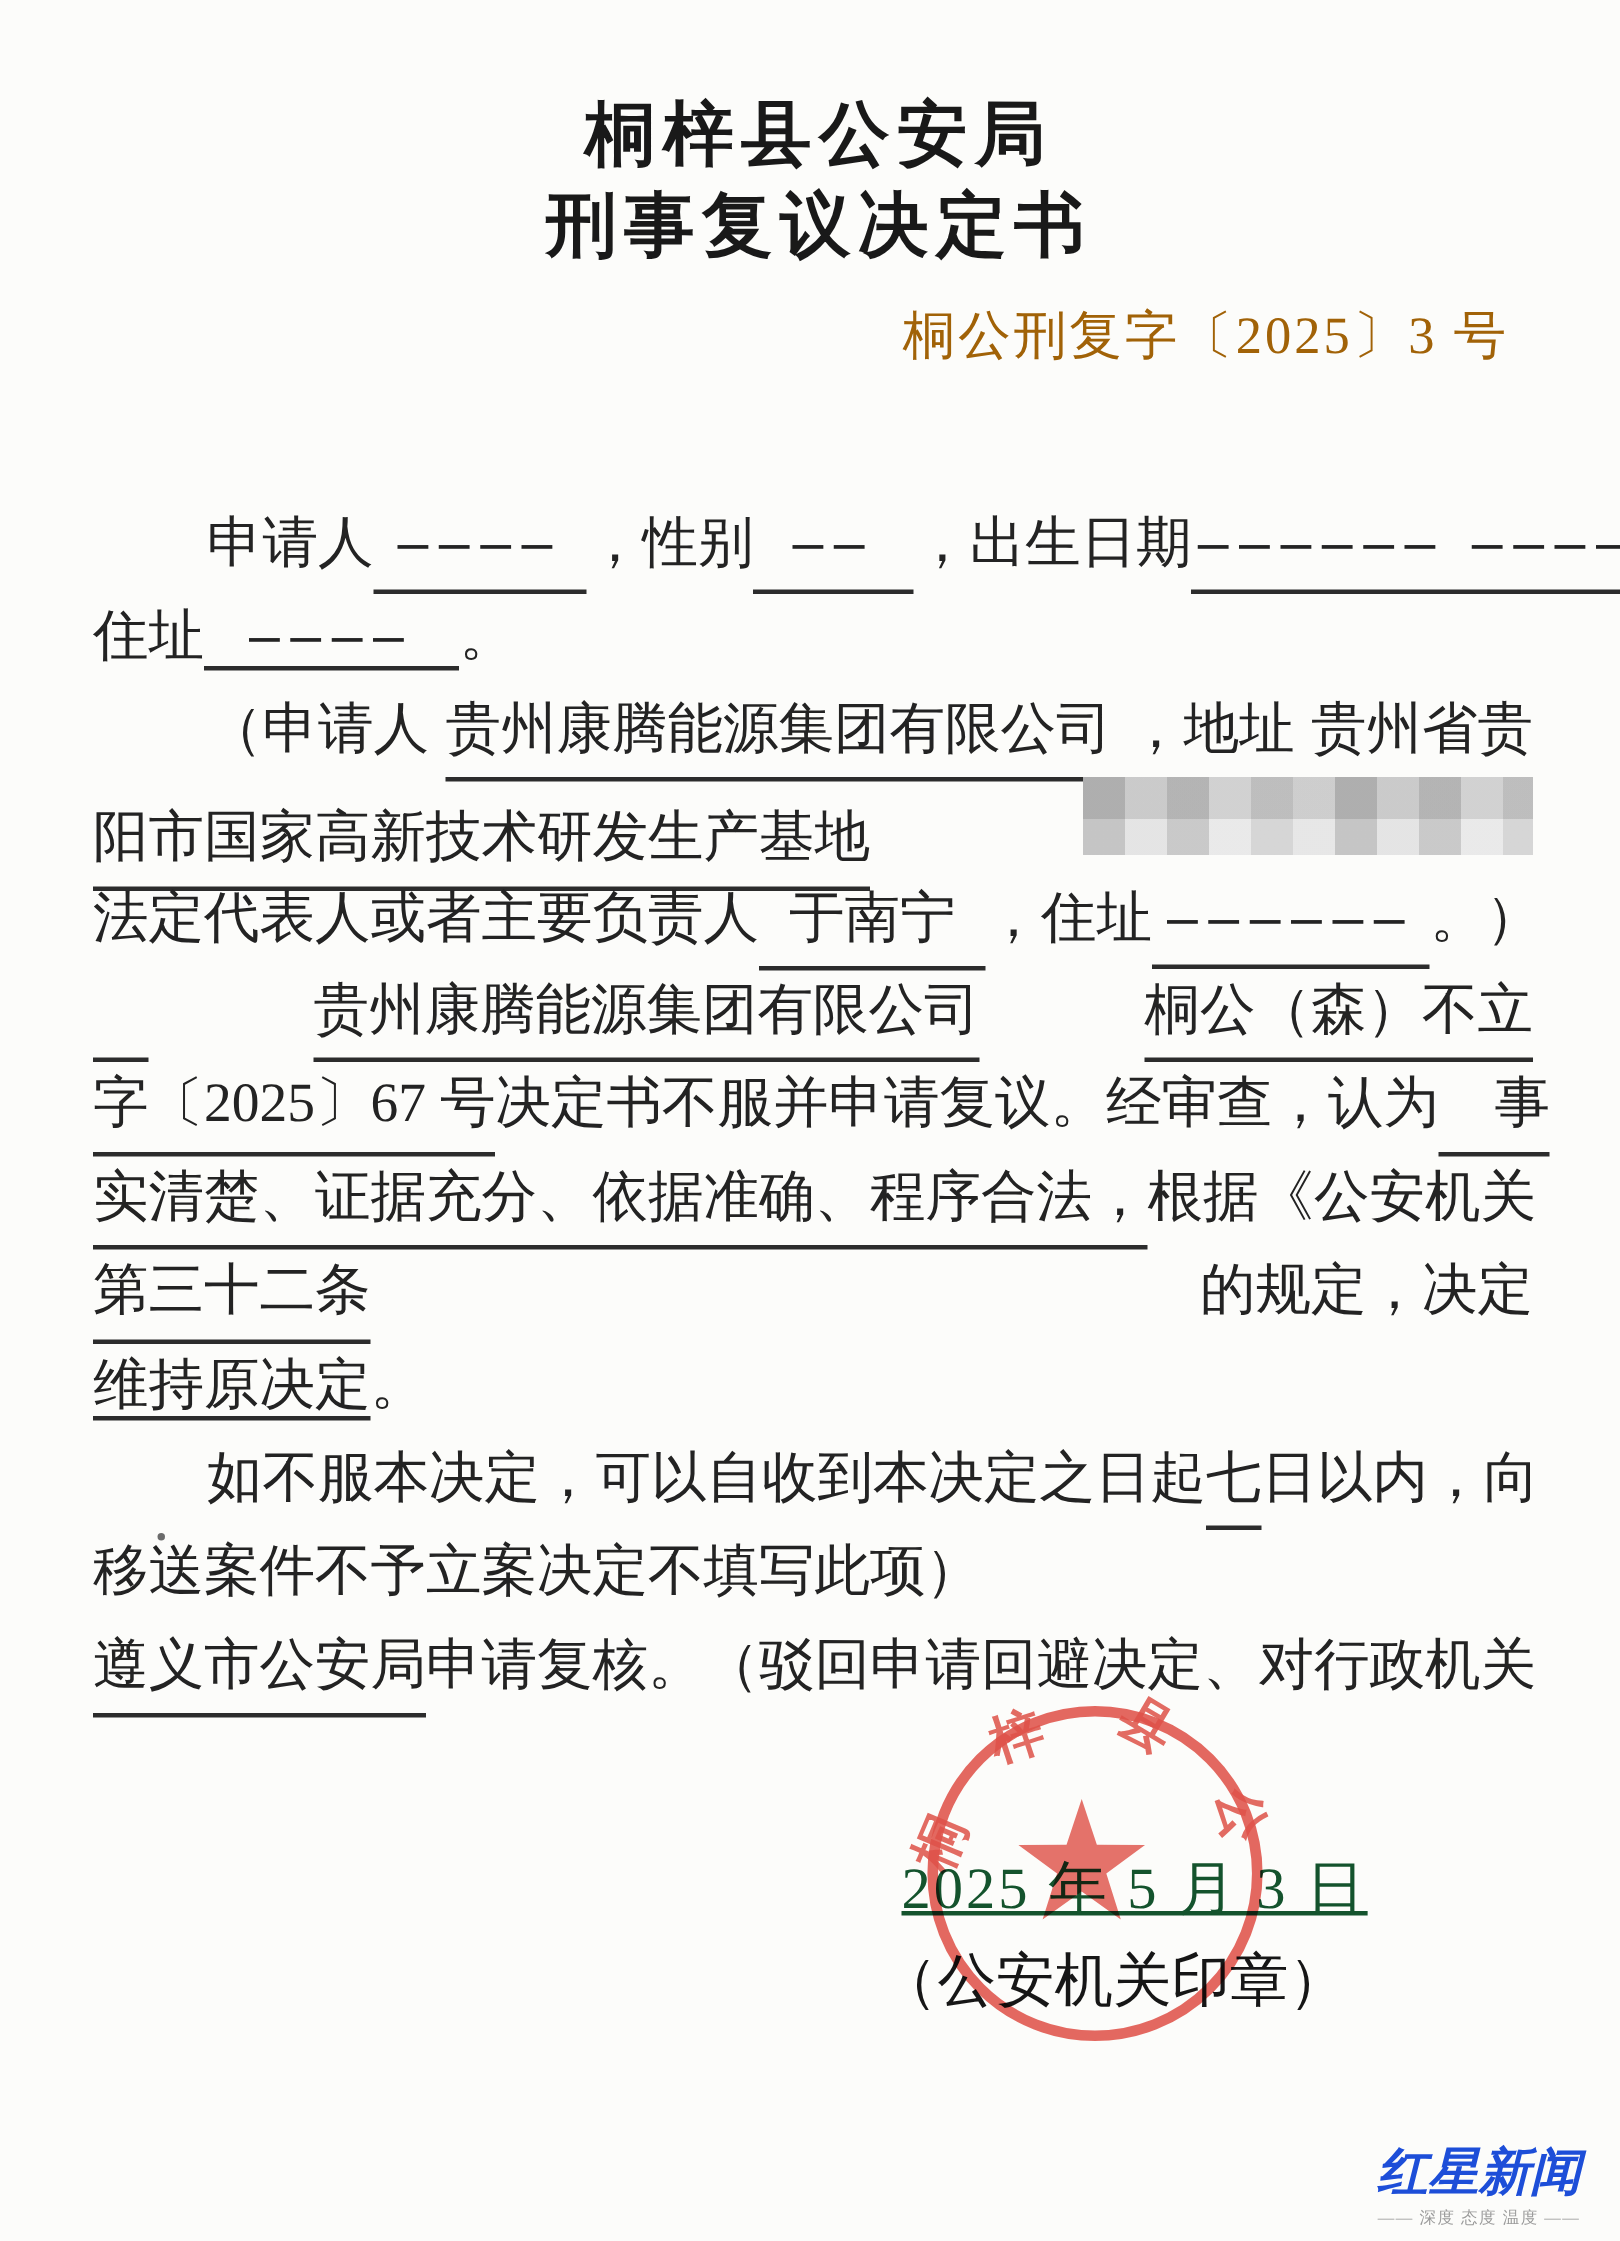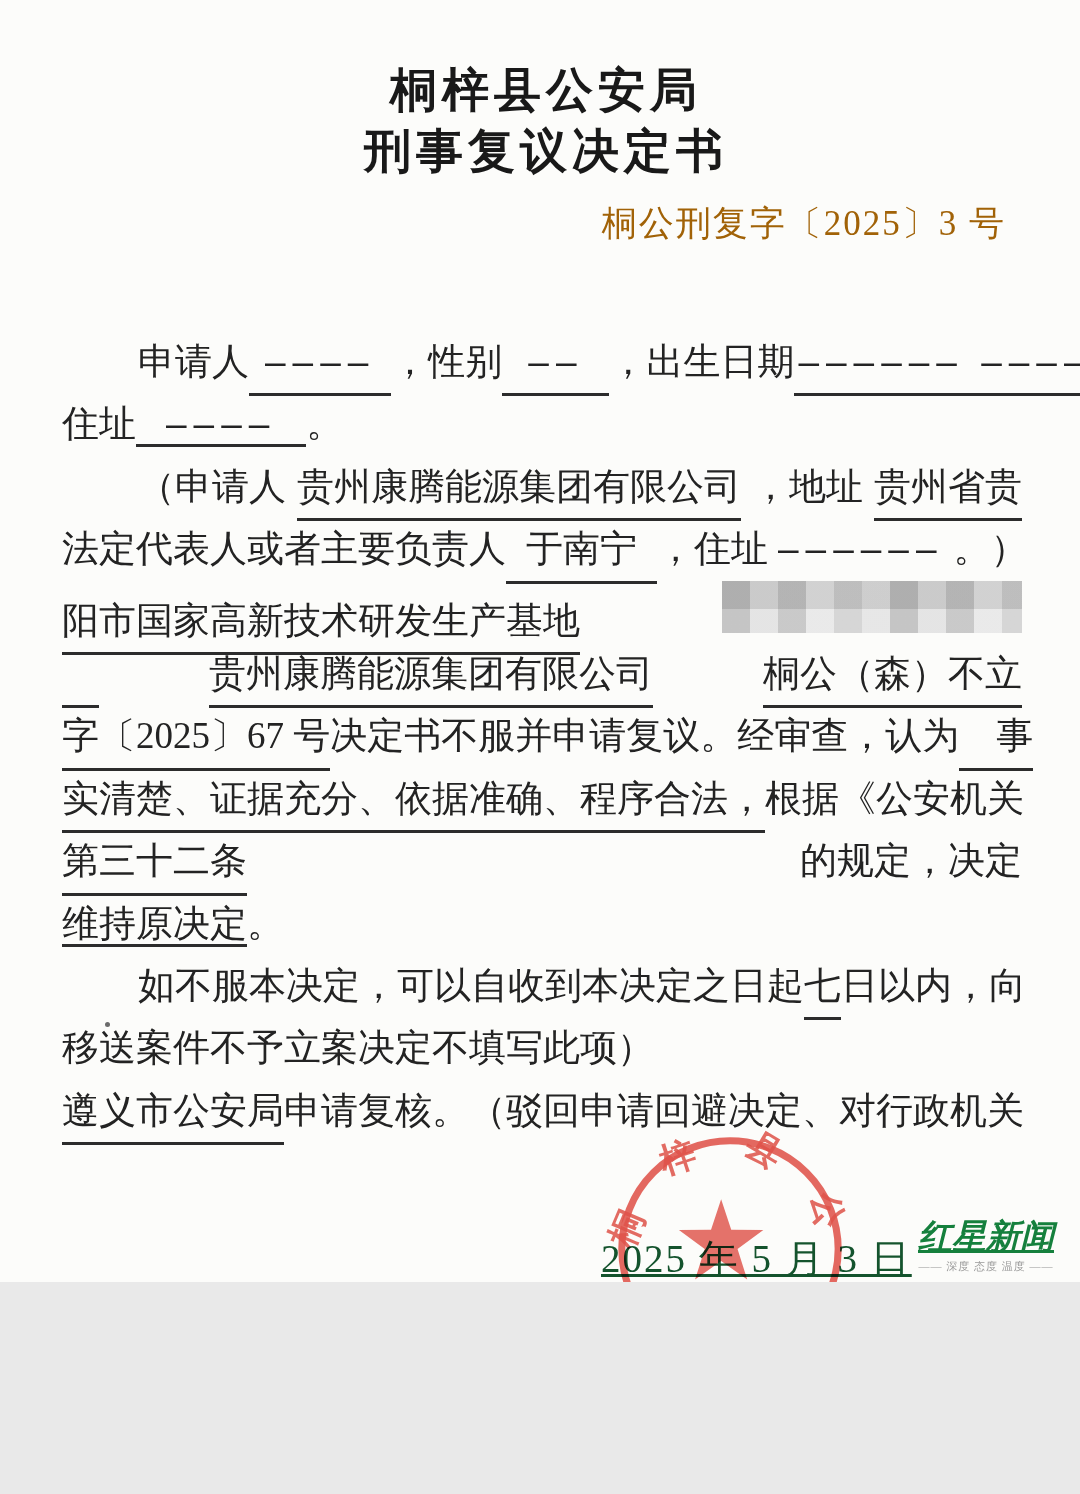--- a/index.html
+++ b/index.html
@@ -1,18 +1,18 @@
 <!DOCTYPE html>
 <html><head>
 <meta charset="utf-8">
 <style>
   html,body{margin:0;padding:0;background:#e9e9e9;}
   .page{
     position:relative;
-    width:1080px;height:1282px;
+    width:1080px;height:1494px;
     margin:0 auto;
     background:#fcfcfa;
     overflow:hidden;
     font-family:"Liberation Serif","DejaVu Serif",serif;
     color:#1e1e1e;
   }
   
   .doc-header{position:absolute;top:60px;left:0;width:1080px;text-align:center;}
   .doc-title{
     font-size:47px;line-height:61px;font-weight:600;
@@ -104,30 +104,30 @@
     </div>
 
     <div class="line fill indent">
       <span>（申请人</span>
         <span class="u">贵州康腾能源集团有限公司</span>
         <span>，地址</span>
         <span class="u">贵州省贵</span>
     </div>
 
     <div class="line fill">
+      <span class="u">阳市国家高新技术研发生产基地</span>
+        <span class="mosaic"></span>
+    </div>
+
+    <div class="line fill">
       <span>法定代表人或者主要负责人</span>
         <span class="u b-legal">于南宁</span>
         <span>，住址</span>
         <span class="u dash b-dash6">––––––</span>
         <span>。）</span>
-    </div>
-
-    <div class="line fill">
-      <span class="u">阳市国家高新技术研发生产基地</span>
-        <span class="mosaic"></span>
     </div>
 
     <div class="line fill">
       <span class="u">　</span>
         <span class="u">贵州康腾能源集团有限公司</span>
         <span class="u">桐公（森）不立</span>
     </div>
 
     <div class="line fill">
       <span class="u">字〔2025〕67 号</span>
@@ -175,17 +175,17 @@
       <path id="sealArc" d="M 55 190 A 103 103 0 1 1 245 190" fill="none"></path>
     </defs>
     <circle cx="150" cy="150" r="122" fill="none" stroke="#e0463c" stroke-width="8" opacity="0.88"></circle>
     <polygon transform="translate(140,144)" points="0,-50 11.4,-15.7 47.6,-15.5 18.5,6 29.4,40.5 0,19.5 -29.4,40.5 -18.5,6 -47.6,-15.5 -11.4,-15.7" fill="#df443a" opacity="0.82"></polygon>
     <text font-size="40" fill="#df443a" opacity="0.85" letter-spacing="48" font-family="Liberation Serif, DejaVu Serif, serif" font-weight="bold">
       <textPath href="#sealArc" startOffset="38">桐梓县公安局</textPath>
     </text>
   </svg>
 
   <div class="news-logo">
-    <div class="logo-text" style="color:#15803d;text-decoration:underline;">红星新闻</div>
+    <div class="logo-text" style="color:#1d4ed8;">红星新闻</div>
     <div class="logo-tagline">—— 深度 态度 温度 ——</div>
   </div>
 
 </div>
 
 </body></html>

